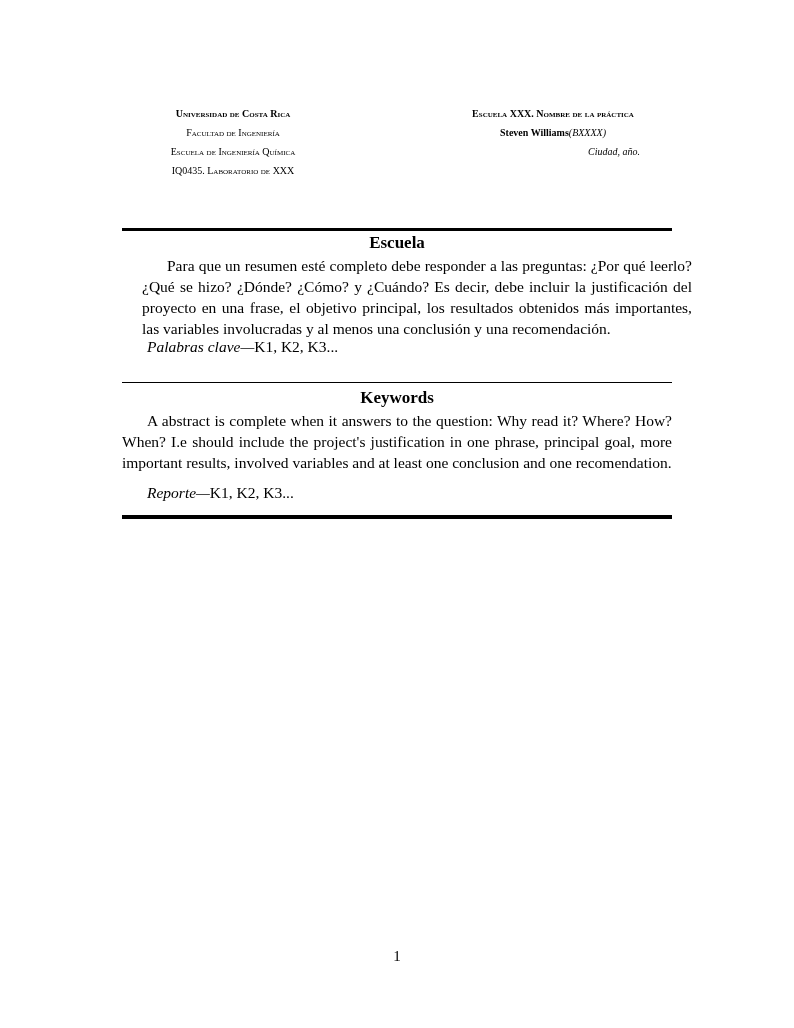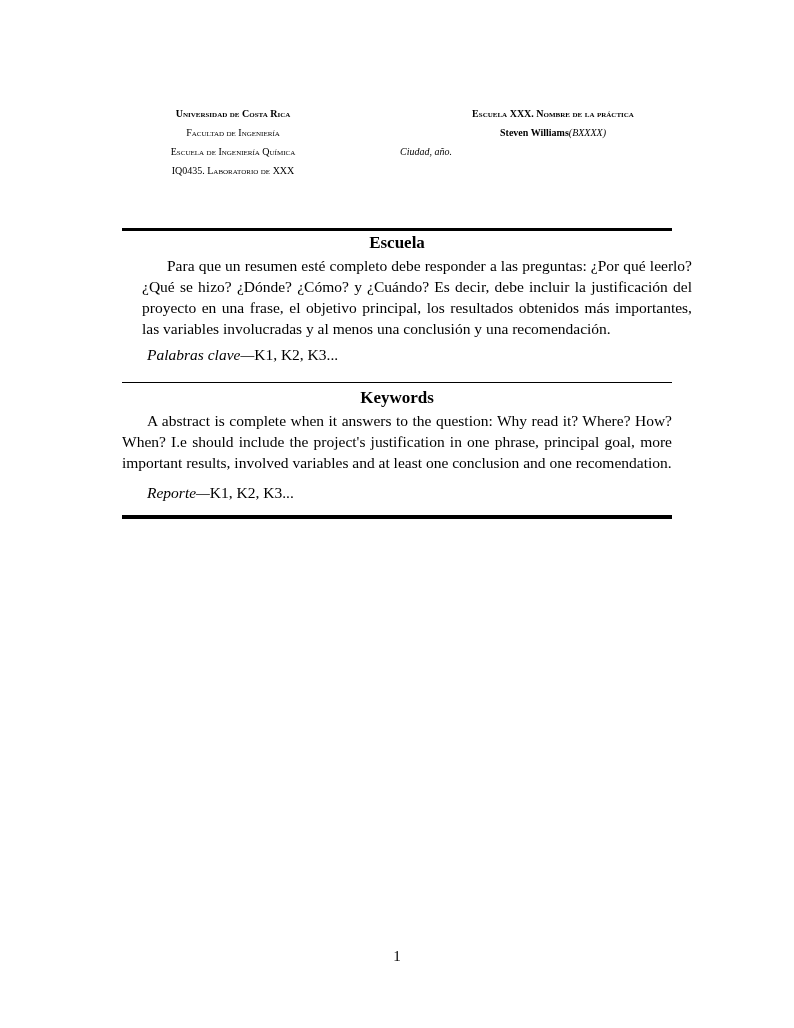--- a/index.html
+++ b/index.html
@@ -25,21 +25,21 @@
   .hdr-left {
     left: 116px; top: 104px; width: 234px;
     text-align: center;
   }
   .hdr-right {
     left: 400px; top: 104px; width: 306px;
   }
   .hdr-right .r-title   { text-align: center; width: 306px; }
   .hdr-right .r-instr   { text-align: center; width: 250px; }
   .hdr-right .r-author  { display: flex; justify-content: center; width: 306px; }
-  .hdr-right .r-place   { text-align: left; width: 240px; font-style: italic; }
+  .hdr-right .r-place   { text-align: right; width: 240px; font-style: italic; }
 
   
   .rule { background: #000000; left: 122px; width: 550px; }
   .rule-top    { top: 228px; height: 3px; }
   .rule-mid    { top: 382px; height: 1px; }
   .rule-bottom { top: 515px; height: 4px; }
 
   
   .section-heading {
     left: 122px; width: 550px;
@@ -60,21 +60,21 @@
   }
   .p-resumen  { top: 255px; margin-left: 20px; }
   .p-abstract { top: 410px; }
 
   .kw-line {
     left: 122px; width: 550px;
     font-size: 15.5px;
     line-height: 21px;
     text-indent: 25px;
   }
-  .kw-resumen  { top: 344px; }
+  .kw-resumen  { top: 336px; }
   .kw-abstract { top: 482px; }
 
   
   .page-number {
     left: 0; top: 948px; width: 794px;
     text-align: center;
     font-size: 15px;
   }
 </style>
 </head>

